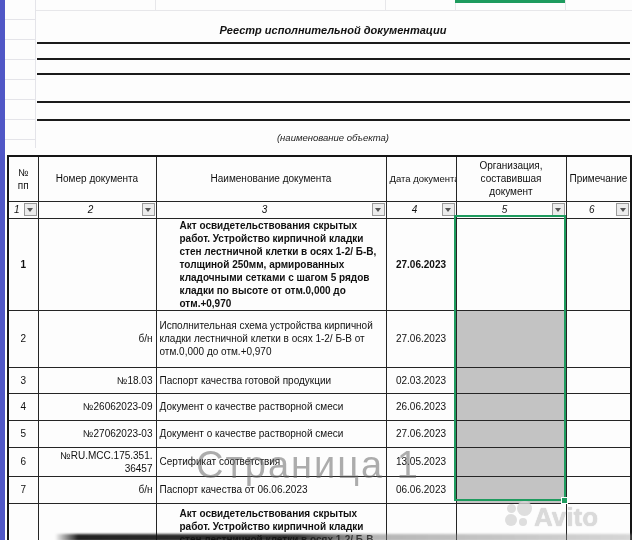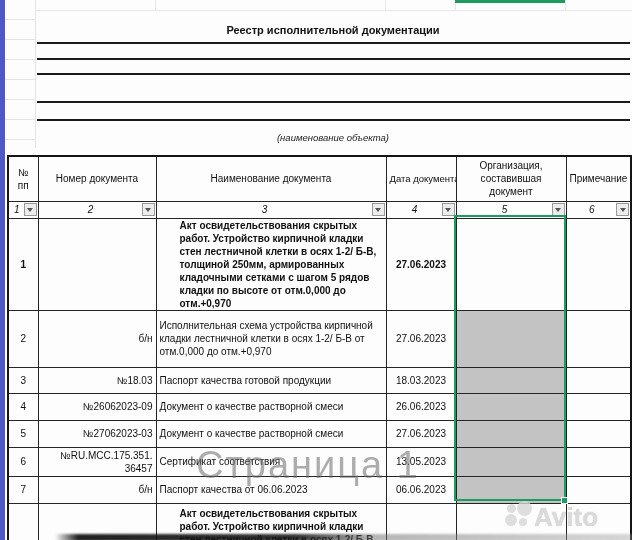--- a/index.html
+++ b/index.html
@@ -15,21 +15,21 @@
     position:absolute;left:5px;top:0;width:31px;height:148px;
     background:repeating-linear-gradient(to bottom,#fdfdfd 0 19px,#e4e4e9 19px 20px);
     border-right:1px solid #e4e4e9;
   }
   .grid-hline{position:absolute;height:1px;background:#e7e7ea;}
   .grid-vstub{position:absolute;width:1px;background:#e7e7ea;}
   
   .top-green{position:absolute;left:455px;top:0;width:110px;height:3px;background:var(--green,#1e9b5e);}
   
   .doc-title{position:absolute;left:36px;top:24px;width:594px;text-align:center;
-    font-size:11px;font-weight:bold;}
+    font-size:11px;font-weight:bold;font-style:italic;}
   .field-line{position:absolute;left:37px;width:593px;height:2px;background:#1b1b1b;}
   .subtitle{position:absolute;left:36px;top:132px;width:594px;text-align:center;
     font-style:italic;font-size:9.5px;color:#222;}
   
   table.registry{
     position:absolute;left:7px;top:155px;width:623px;
     border-collapse:collapse;table-layout:fixed;
     border:2px solid #151515;
   }
   table.registry td{
@@ -178,21 +178,21 @@
       <td class="c-docnum">б/н</td>
       <td class="c-title">Исполнительная схема устройства кирпичной кладки лестничной клетки в осях 1-2/ Б-В от отм.0,000 до отм.+0,970</td>
       <td class="c-date">27.06.2023</td>
       <td class="gray"></td>
       <td></td>
     </tr>
     <tr style="height:26px">
       <td class="c-num">3</td>
       <td class="c-docnum">№18.03</td>
       <td class="c-title">Паспорт качества готовой продукции</td>
-      <td class="c-date">18.03.2023</td>
+      <td class="c-date">02.03.2023</td>
       <td class="gray"></td>
       <td></td>
     </tr>
     <tr style="height:27px">
       <td class="c-num">4</td>
       <td class="c-docnum">№26062023-09</td>
       <td class="c-title">Документ о качестве растворной смеси</td>
       <td class="c-date">26.06.2023</td>
       <td class="gray"></td>
       <td></td>

